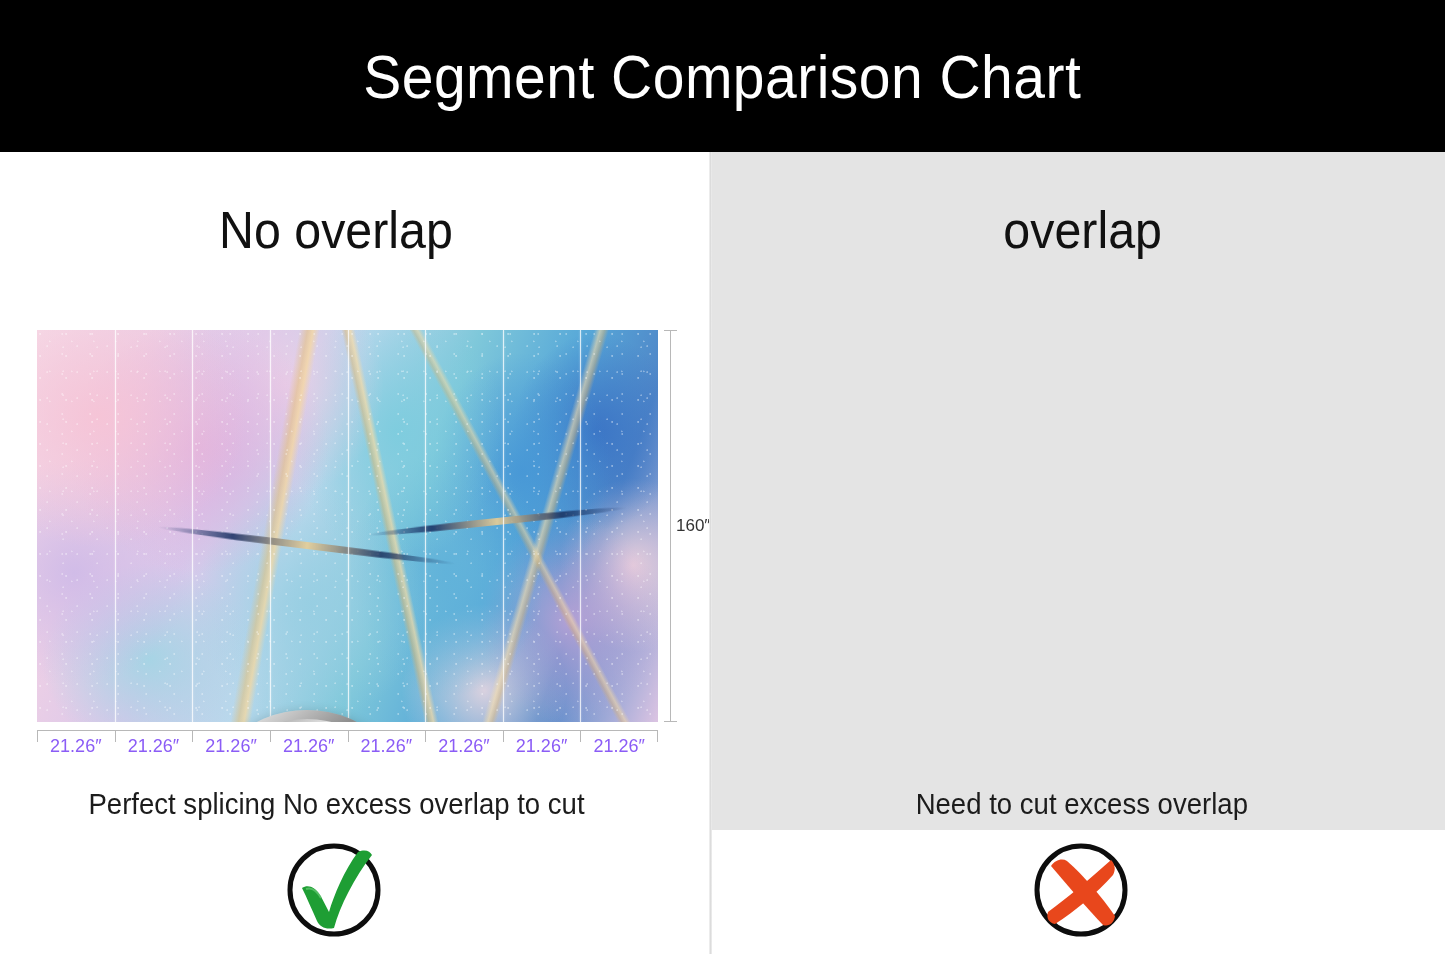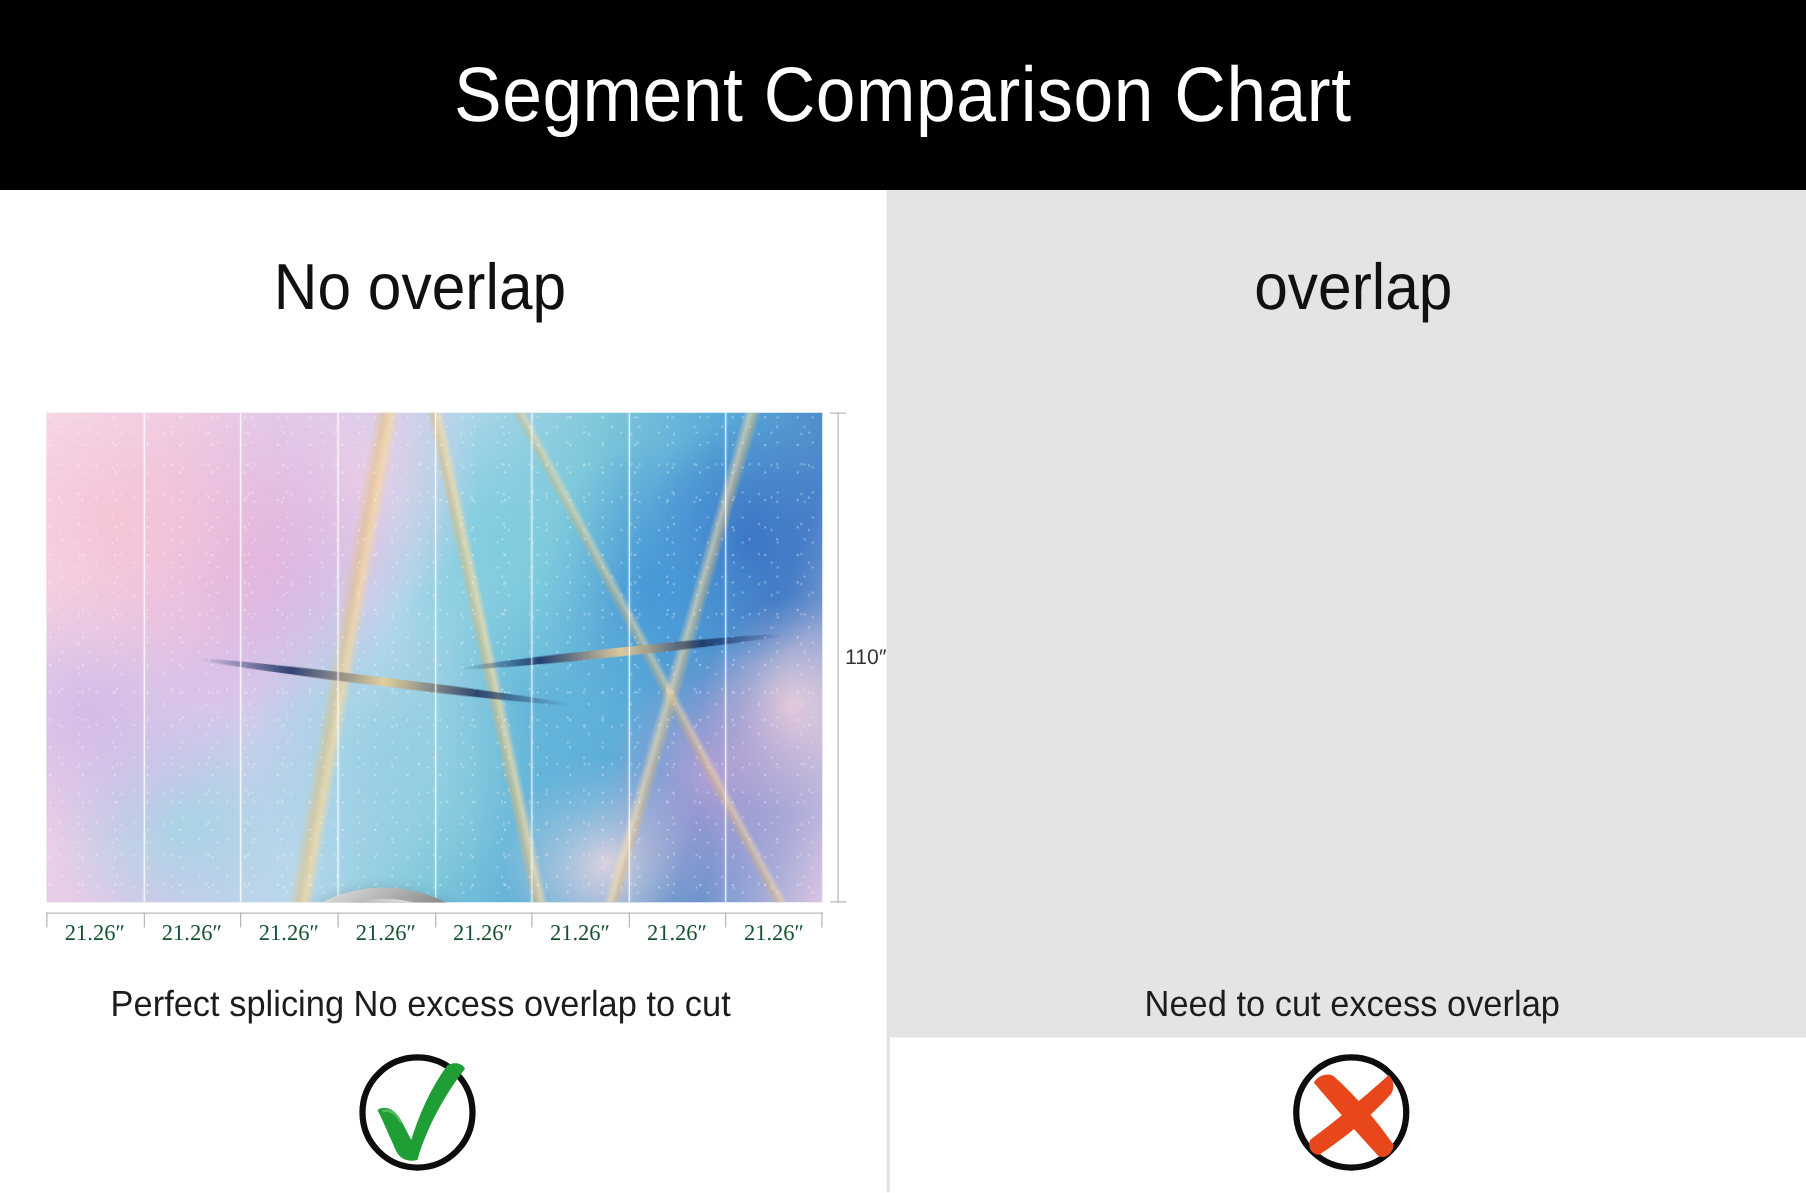--- a/index.html
+++ b/index.html
@@ -132,21 +132,21 @@
     position: absolute; left: 16px; top: 50%; transform: translateY(-50%);
     font-size: 17px; color: #333333; white-space: nowrap;
   }
 
   .dim-h { position: absolute; height: 30px; }
   .dim-h .hline { position: absolute; left: 0; right: 0; top: 0; height: 1px; background: #b8b8b8; }
   .dim-h .tick  { position: absolute; top: 0; width: 1px; height: 12px; background: #b8b8b8; }
   .seg-labels { position: absolute; top: 6px; left: 0; right: 0; display: flex; }
   .seg-label {
     flex: 1 1 0; text-align: center;
-    font-size: 18px; color: #14532d; white-space: nowrap; font-family: Liberation Serif, serif;
+    font-size: 18px; color: #8b5cf6; white-space: nowrap;
   }
 
   
   .caption {
     position: absolute; left: 0; width: 100%; top: 636px;
     text-align: center; font-size: 29px; color: #1c1c1c;
     transform: scaleX(0.95); white-space: nowrap;
   }
   .panel-left  .caption { padding-right: 40px; }
   .panel-right .caption { padding-left: 8px; }
@@ -192,21 +192,21 @@
             </div>
           </div>
         </div>
       </div>
 
       <div class="dim-v" style="left:664px;top:178px;height:392px;">
         <div class="line"></div>
           <div class="cap cap-top"></div>
           <div class="cap cap-bot"></div>
       </div>
-      <div class="dim-v-label" style="left:676px;top:374px;">110″</div>
+      <div class="dim-v-label" style="left:676px;top:374px;">160″</div>
 
       <div class="dim-h" style="left:37px;top:578px;width:621px;">
         <div class="hline"></div>
         <div class="tick" style="left:0;"></div>
         <div class="tick" style="left:77.6px;"></div>
         <div class="tick" style="left:155.2px;"></div>
         <div class="tick" style="left:232.9px;"></div>
         <div class="tick" style="left:310.5px;"></div>
         <div class="tick" style="left:388.1px;"></div>
         <div class="tick" style="left:465.7px;"></div>

